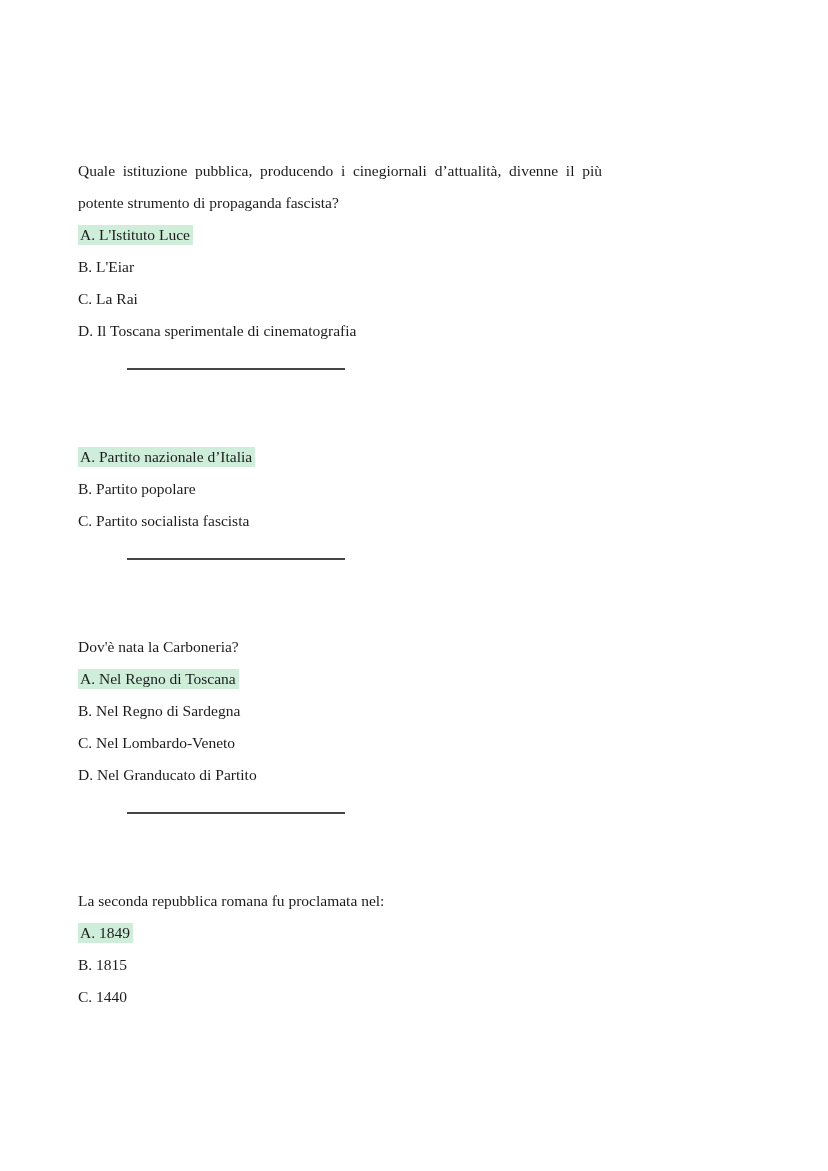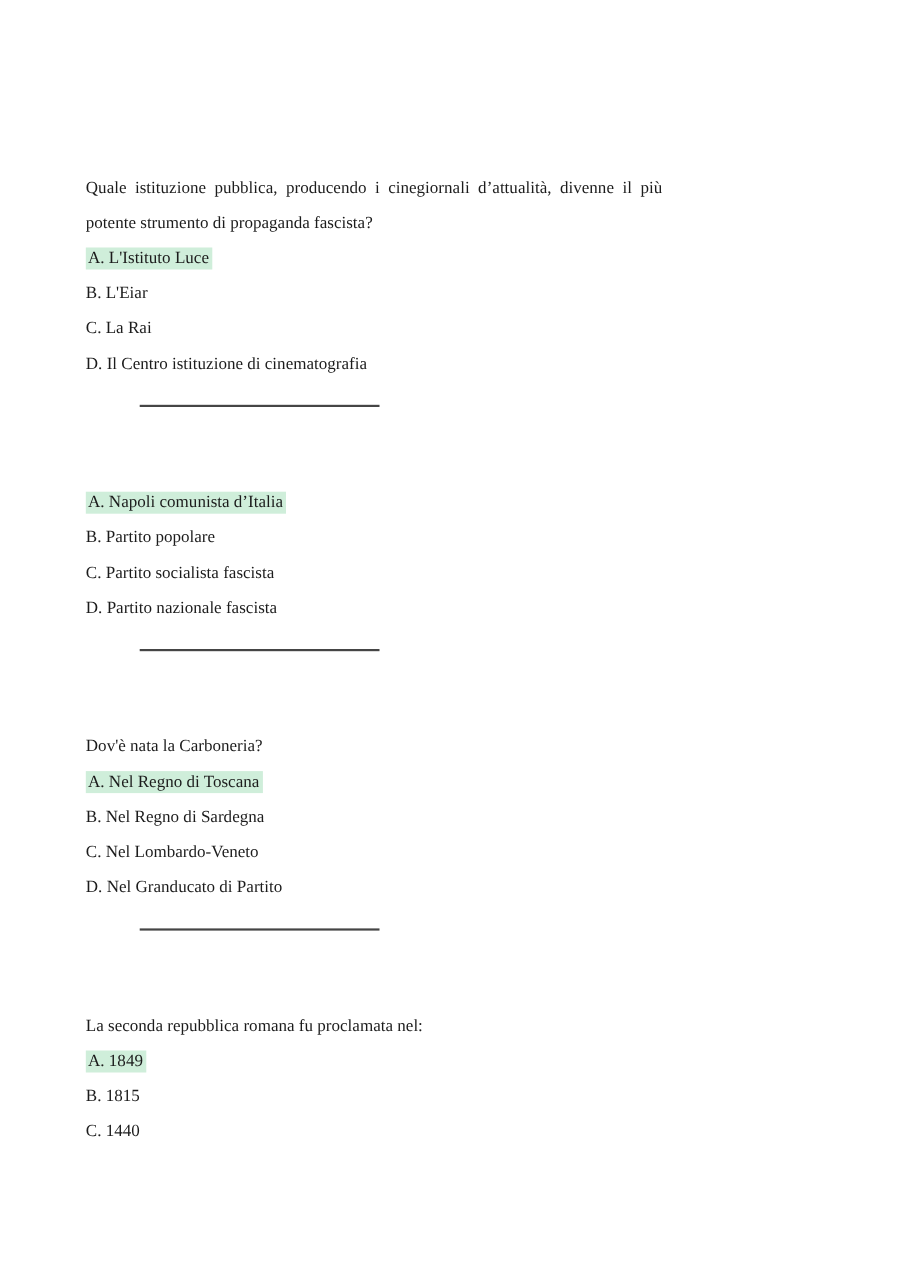--- a/index.html
+++ b/index.html
@@ -46,29 +46,28 @@
 </head>
 <body style="background: rgb(255, 255, 255); color: rgb(28, 28, 28);">
 
 <div class="page">
 
   <section class="question">
     <p class="prompt">Quale istituzione pubblica, producendo i cinegiornali d’attualità, divenne il più potente strumento di propaganda fascista?</p>
     <p class="option"><span class="opt-text highlight">A. L'Istituto Luce</span></p>
     <p class="option"><span class="opt-text">B. L'Eiar</span></p>
     <p class="option"><span class="opt-text">C. La Rai</span></p>
-    <p class="option"><span class="opt-text">D. Il Centro istituzione di cinematografia</span></p>
+    <p class="option"><span class="opt-text">D. Il Toscana sperimentale di cinematografia</span></p>
     <div class="answer-line"></div>
   </section>
 
   <section class="question">
-    <p class="option"><span class="opt-text highlight">A. Napoli comunista d’Italia</span></p>
+    <p class="option"><span class="opt-text highlight">A. Partito nazionale d’Italia</span></p>
     <p class="option"><span class="opt-text">B. Partito popolare</span></p>
     <p class="option"><span class="opt-text">C. Partito socialista fascista</span></p>
-    <p class="option"><span class="opt-text">D. Partito nazionale fascista</span></p>
     <div class="answer-line"></div>
   </section>
 
   <section class="question">
     <p class="prompt">Dov'è nata la Carboneria?</p>
     <p class="option"><span class="opt-text highlight">A. Nel Regno di Toscana</span></p>
     <p class="option"><span class="opt-text">B. Nel Regno di Sardegna</span></p>
     <p class="option"><span class="opt-text">C. Nel Lombardo-Veneto</span></p>
     <p class="option"><span class="opt-text">D. Nel Granducato di Partito</span></p>
     <div class="answer-line"></div>

